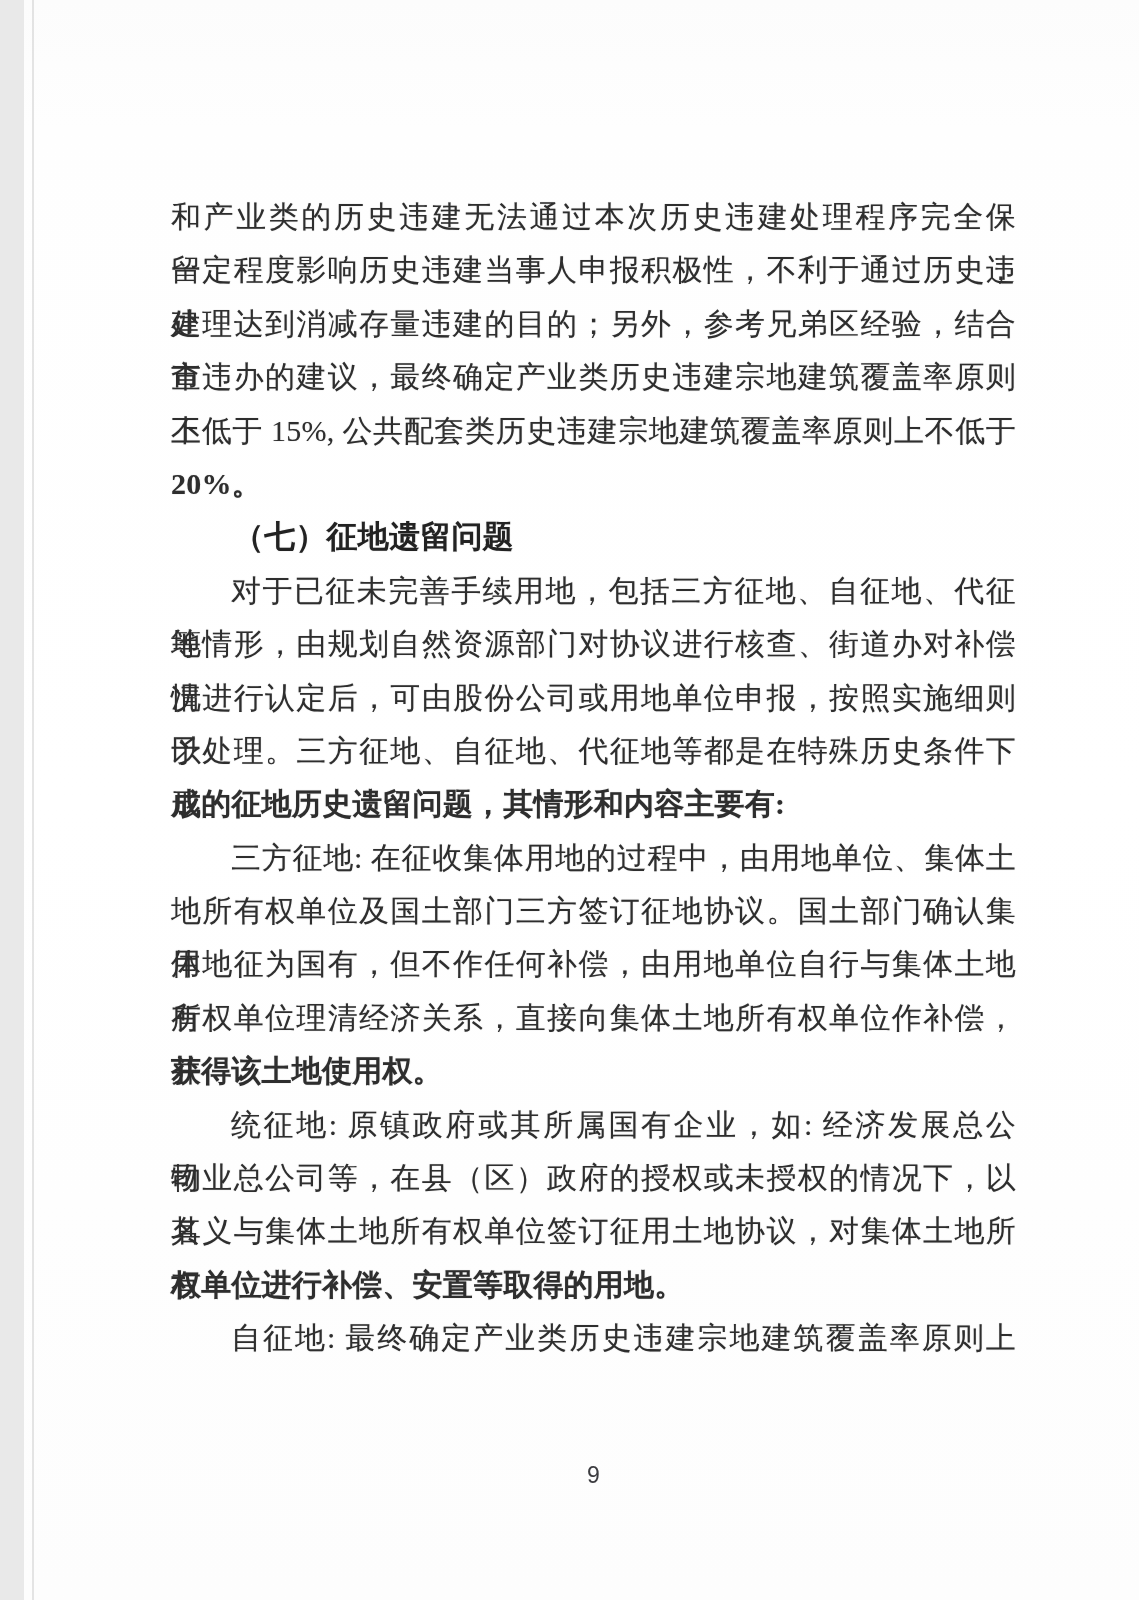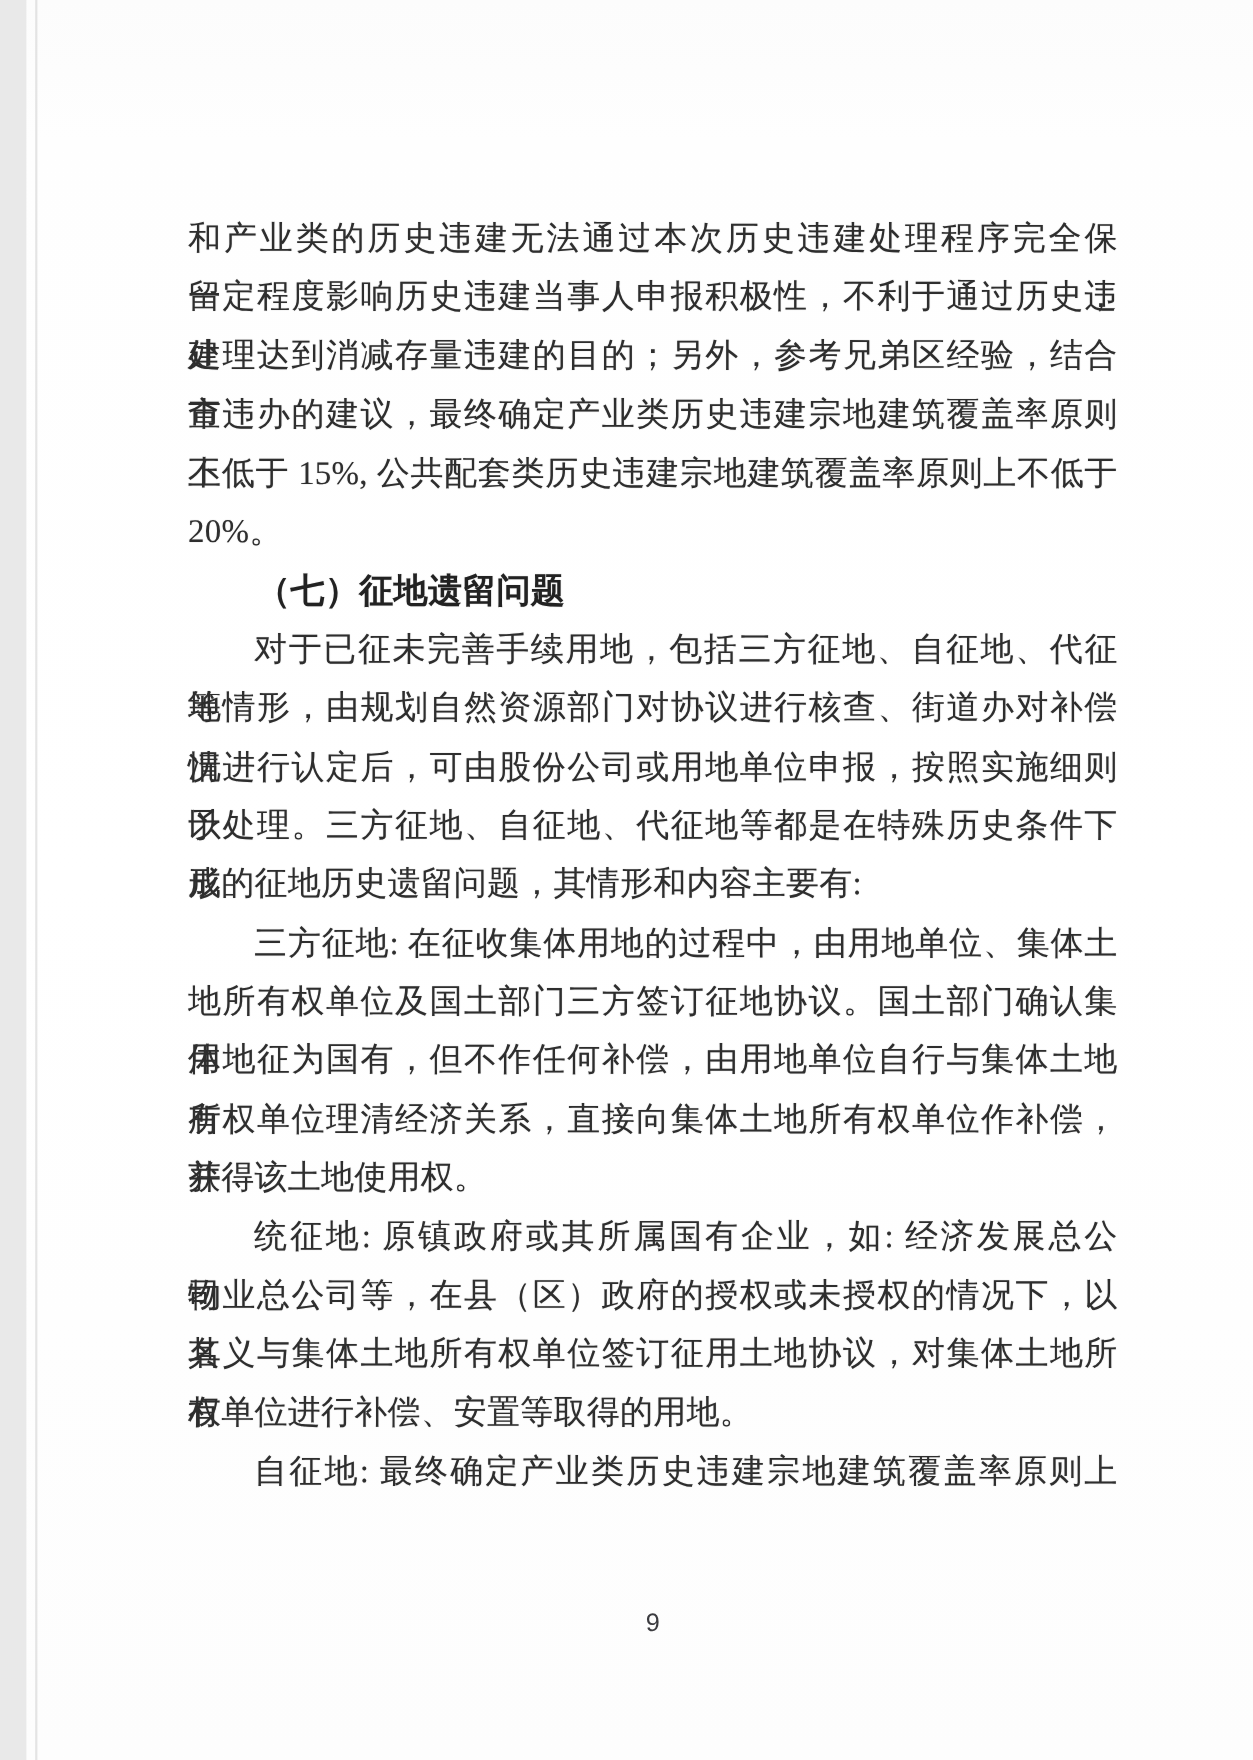--- a/index.html
+++ b/index.html
@@ -48,20 +48,21 @@
   .j {
     white-space: normal;
     text-align: justify;
     text-align-last: justify;
     text-justify: inter-character;
   }
   
   .end {
     text-align: left;
     text-align-last: left;
+    font-weight: bold;
   }
   
   .ind {
     text-indent: 2em;
   }
   .head {
     font-weight: bold;
     font-size: 31px;
     color: #222;
     text-align: left;

